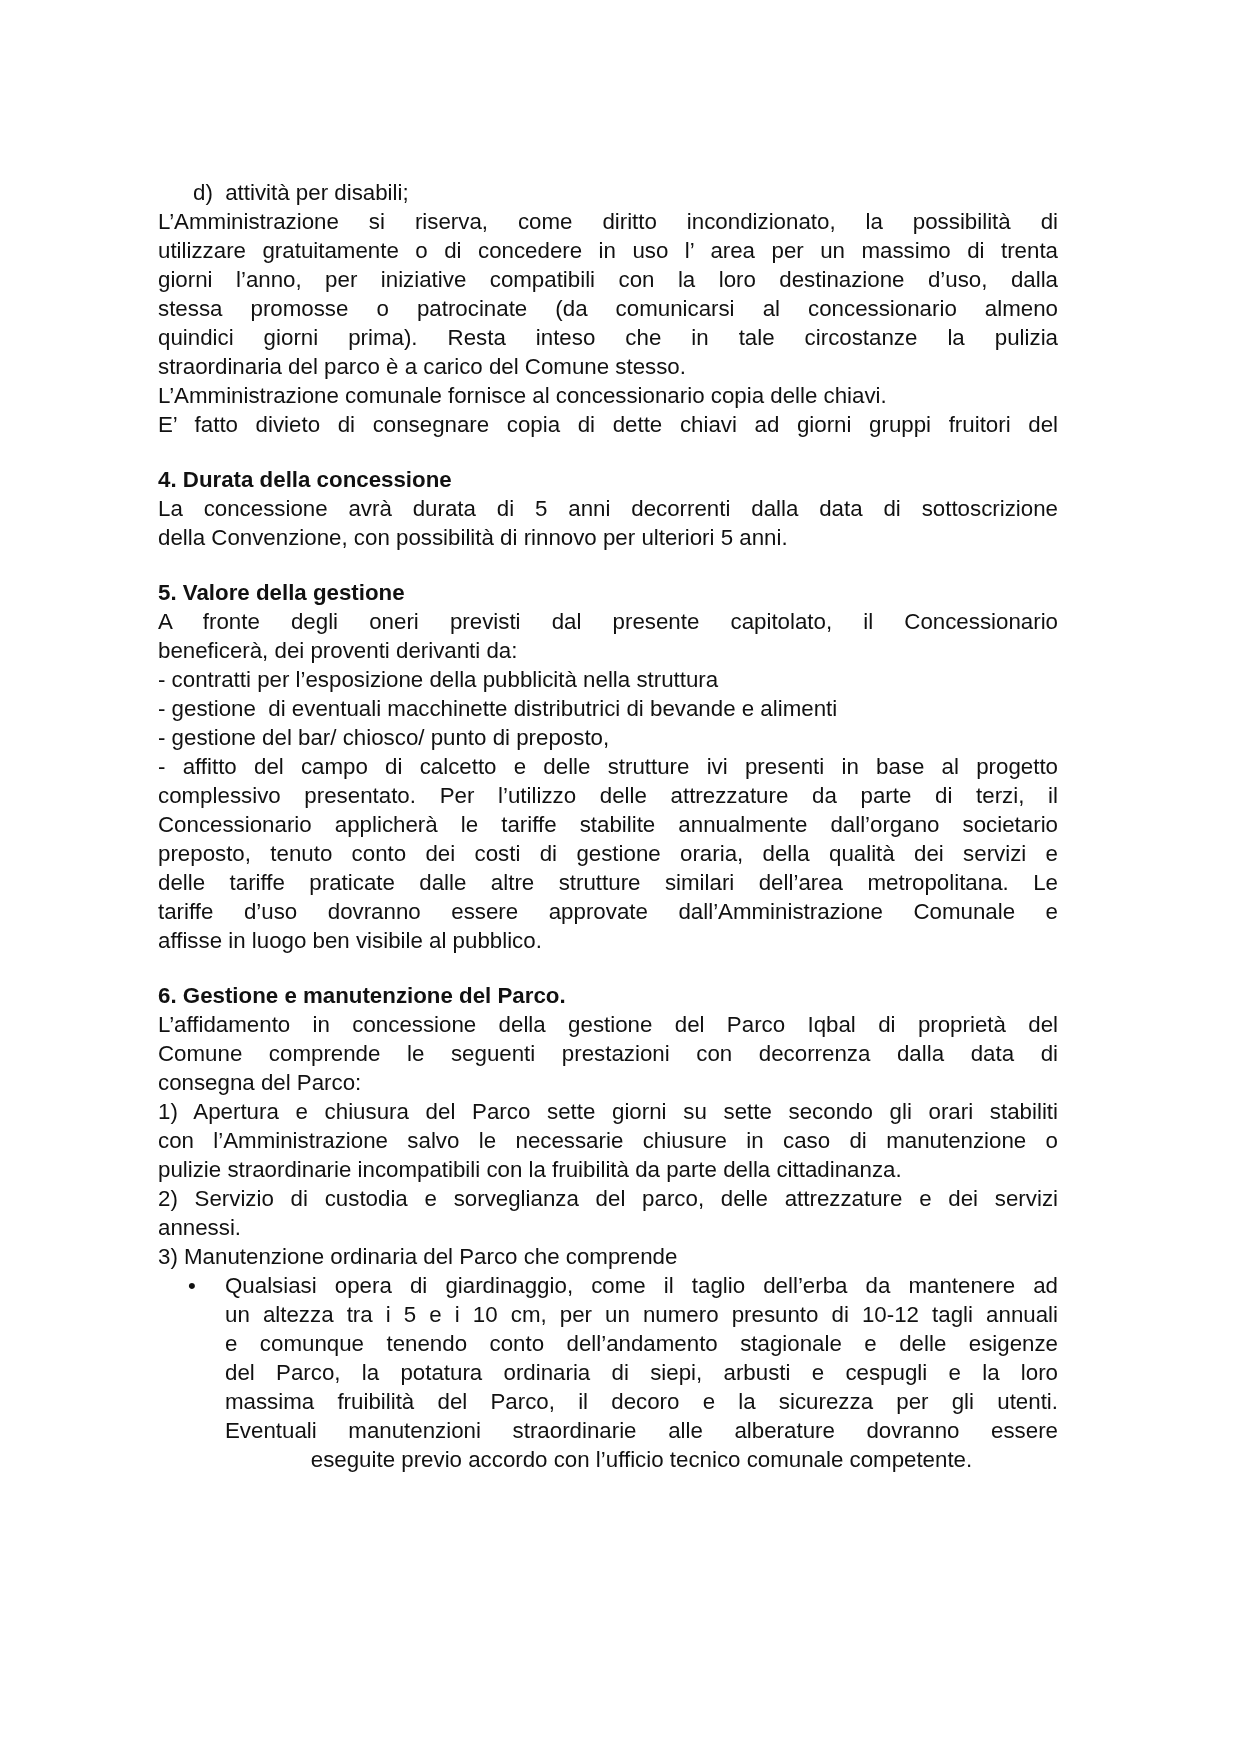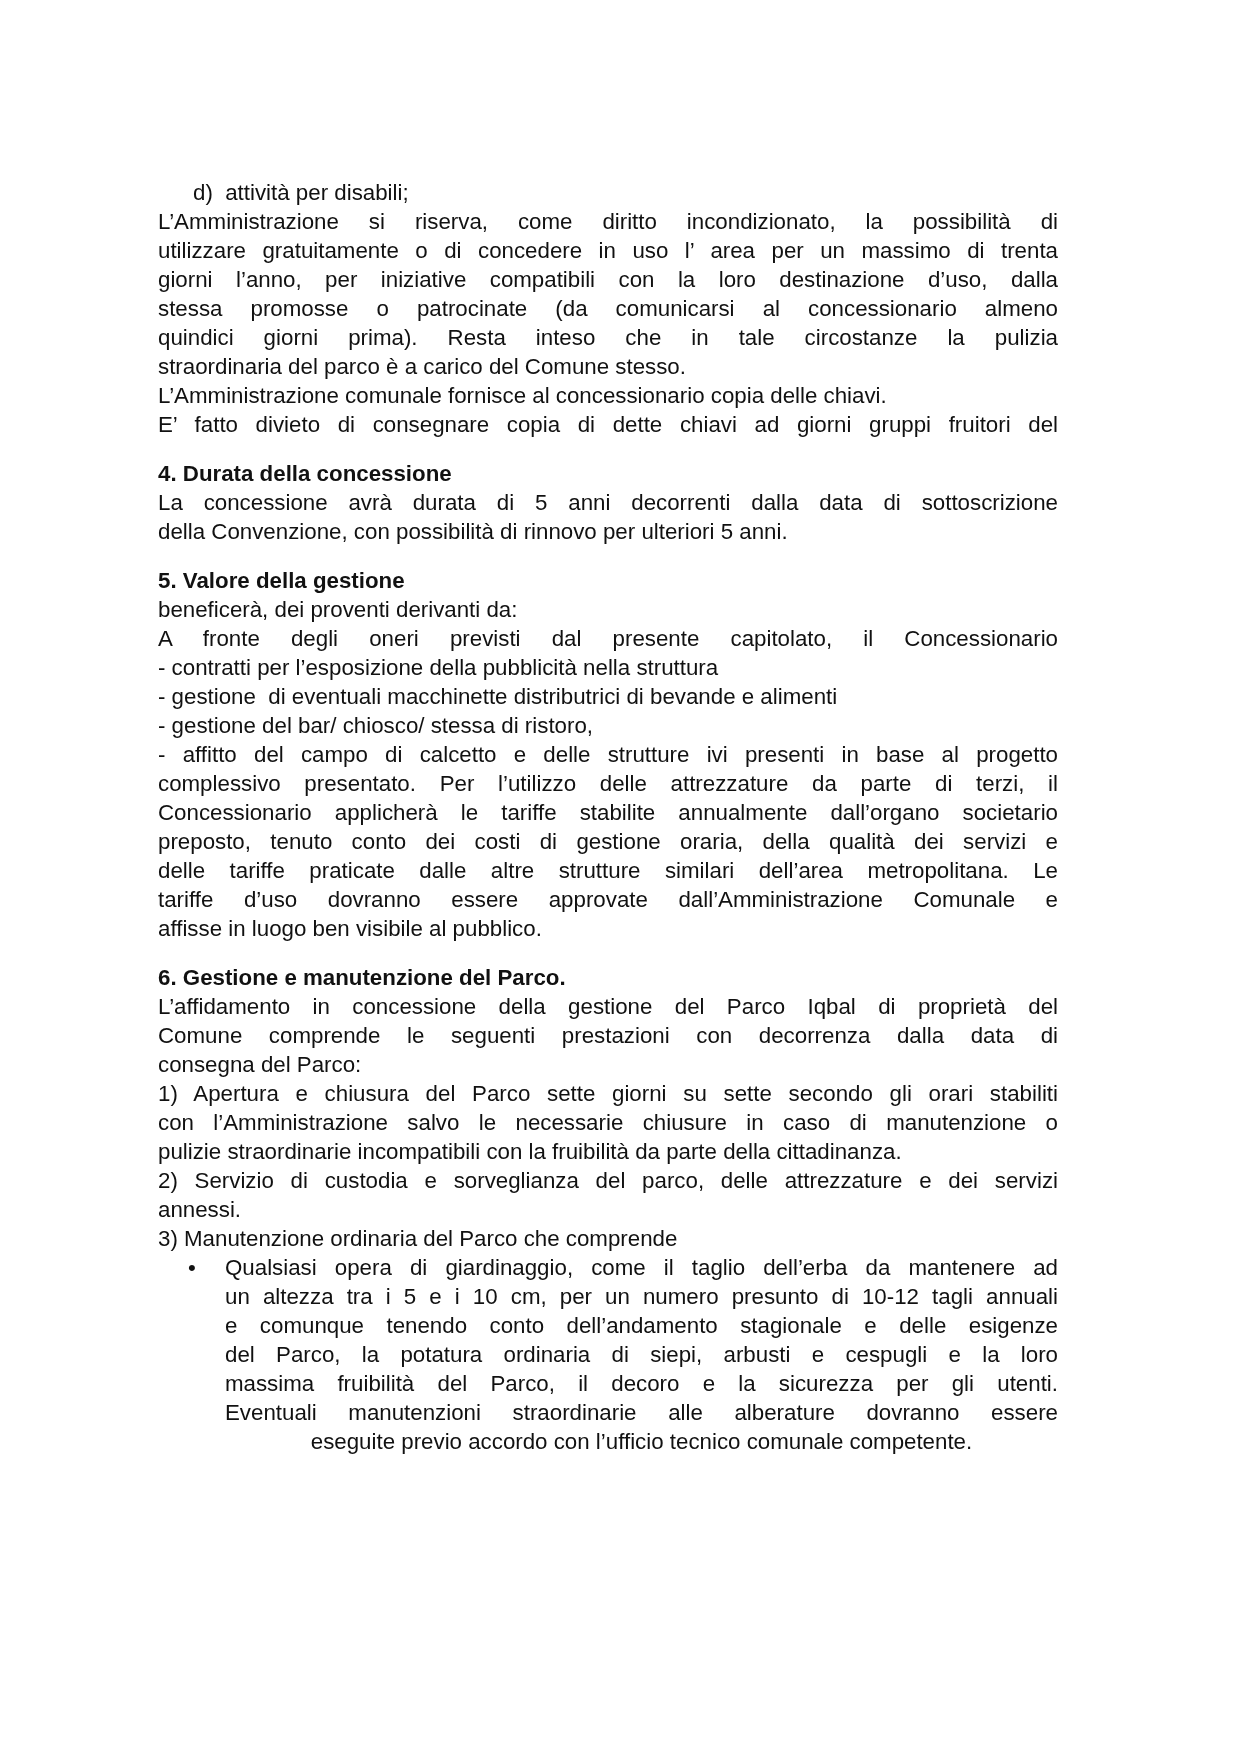--- a/index.html
+++ b/index.html
@@ -17,21 +17,21 @@
   }
   .text-block {
     position: absolute;
     left: 158px; top: 178px;
     width: 900px;
     font-size: 22.3px;
     line-height: 29px;
   }
   .line { min-height: 29px; }
   .j { text-align: justify; text-align-last: justify; }
-  .heading { font-weight: 700; margin-top: 20px; }
+  .heading { font-weight: 700; margin-top: 26px; }
   .ind-alpha { padding-left: 35px; }
   .ind-bullet { padding-left: 67px; position: relative; text-align: center; }
   .bullet-marker {
     position: absolute;
     left: 30px; top: 0;
   }
 </style>
 </head>
 <body>
 
@@ -43,25 +43,25 @@
       <div class="line j">giorni l’anno, per iniziative compatibili con la loro destinazione d’uso, dalla</div>
       <div class="line j">stessa promosse o patrocinate (da comunicarsi al concessionario almeno</div>
       <div class="line j">quindici giorni prima). Resta inteso che in tale circostanze la pulizia</div>
       <div class="line">straordinaria del parco è a carico del Comune stesso.</div>
       <div class="line">L’Amministrazione comunale fornisce al concessionario copia delle chiavi.</div>
       <div class="line j">E’ fatto divieto di consegnare copia di dette chiavi ad giorni gruppi fruitori del</div>
       <div class="line heading">4. Durata della concessione</div>
       <div class="line j">La concessione avrà durata di 5 anni decorrenti dalla data di sottoscrizione</div>
       <div class="line">della Convenzione, con possibilità di rinnovo per ulteriori 5 anni.</div>
       <div class="line heading">5. Valore della gestione</div>
+      <div class="line j">A fronte degli oneri previsti dal presente capitolato, il Concessionario</div>
       <div class="line">beneficerà, dei proventi derivanti da:</div>
-      <div class="line j">A fronte degli oneri previsti dal presente capitolato, il Concessionario</div>
       <div class="line">- contratti per l’esposizione della pubblicità nella struttura</div>
       <div class="line">- gestione &nbsp;di eventuali macchinette distributrici di bevande e alimenti</div>
-      <div class="line">- gestione del bar/ chiosco/ stessa di ristoro,</div>
+      <div class="line">- gestione del bar/ chiosco/ punto di preposto,</div>
       <div class="line j">- affitto del campo di calcetto e delle strutture ivi presenti in base al progetto</div>
       <div class="line j">complessivo presentato. Per l’utilizzo delle attrezzature da parte di terzi, il</div>
       <div class="line j">Concessionario applicherà le tariffe stabilite annualmente dall’organo societario</div>
       <div class="line j">preposto, tenuto conto dei costi di gestione oraria, della qualità dei servizi e</div>
       <div class="line j">delle tariffe praticate dalle altre strutture similari dell’area metropolitana. Le</div>
       <div class="line j">tariffe d’uso dovranno essere approvate dall’Amministrazione Comunale e</div>
       <div class="line">affisse in luogo ben visibile al pubblico.</div>
       <div class="line heading">6. Gestione e manutenzione del Parco.</div>
       <div class="line j">L’affidamento in concessione della gestione del Parco Iqbal di proprietà del</div>
       <div class="line j">Comune comprende le seguenti prestazioni con decorrenza dalla data di</div>

